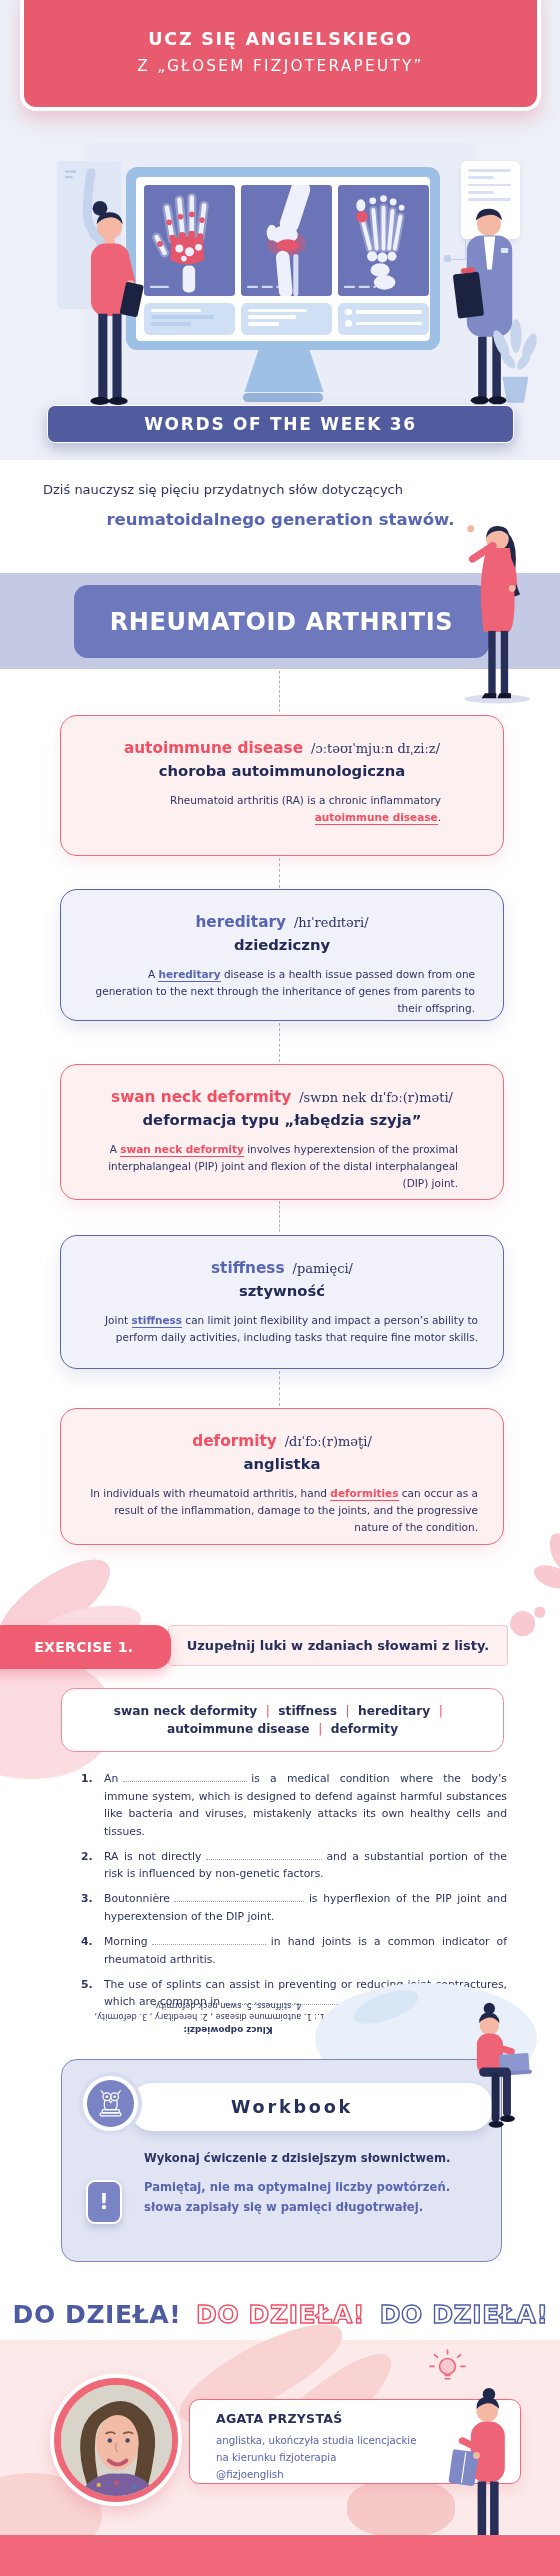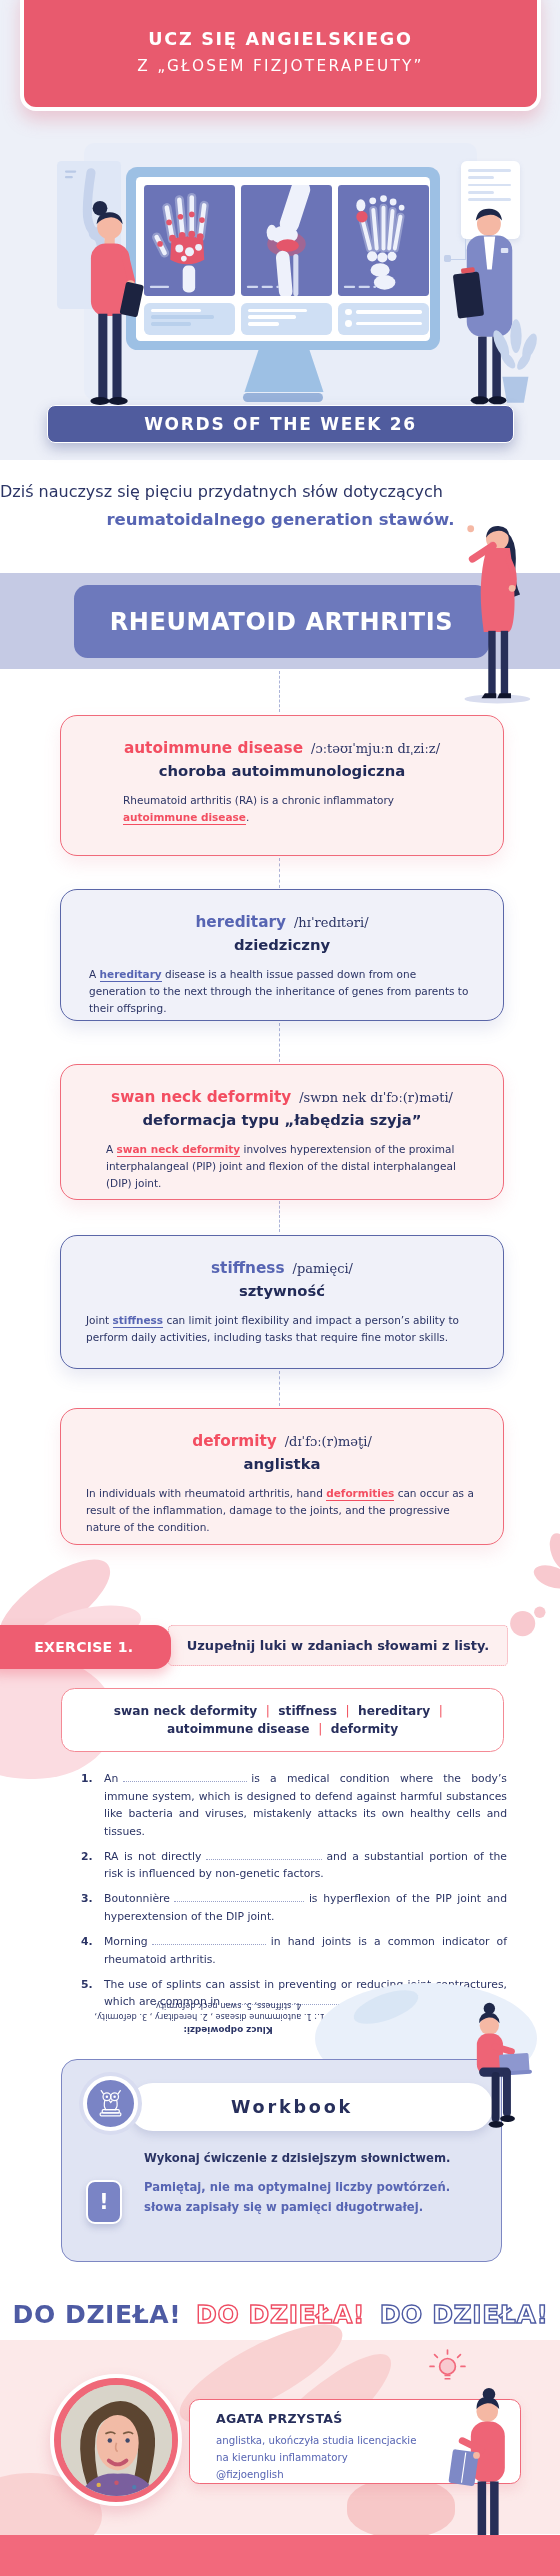--- a/index.html
+++ b/index.html
@@ -39,40 +39,40 @@
   .stand { left:244px; top:348px; width:80px; height:44px; }
   .stand-base { left:243px; top:393px; width:80px; height:9px; background:#98b2da; border-radius:4.5px; }
   .plant { left:484px; top:318px; width:60px; height:86px; }
 
   .week-banner { left:47px; top:405px; width:467px; height:38px; background:#505c9e; border:1.7px solid #ffffff;
                  border-radius:8px; box-shadow:0 5.7px 12.5px rgba(70,80,140,.35);
                  display:flex; align-items:center; justify-content:center; }
   .week-banner span { color:#fff; font-size:17px; font-weight:800; letter-spacing:1.7px; }
 
   
-  .intro1 { left:0; top:482px; width:446px; color:#2b3465; font-size:16px; }
+  .intro1 { left:0; top:482px; width:446px; text-align:center; color:#2b3465; font-size:13px; }
   .intro2 { left:0; top:510px; width:561px; text-align:center; color:#5765b3; font-size:16.5px; font-weight:bold; }
 
   .band { left:0; top:573px; width:561px; height:96px; background:#c5cae4; }
   .ra-box { left:74px; top:585px; width:415px; height:73px; background:#6d79bc; border-radius:13.6px;
             display:flex; align-items:center; justify-content:center; }
   .ra-box span { color:#fff; font-size:24px; font-weight:800; letter-spacing:0.6px; }
 
   .dash { left:279px; width:0; border-left:1.7px dashed #aab3d8; }
 
   
   .wcard { left:60px; width:444px; border-radius:17px; display:flex; flex-direction:column; align-items:center; padding-top:23px; }
   .wcard.pink { background:#fdf0f0; border:1.7px solid #f06a7a; box-shadow:0 8px 17px rgba(226,120,140,.14); }
   .wcard.blue { background:#f0f1f9; border:1.7px solid #5a66a8; box-shadow:0 8px 17px rgba(90,102,168,.14); }
   .term-row { display:flex; align-items:baseline; gap:8px; margin-bottom:4.5px; }
   .term { font-size:15.3px; font-weight:800; }
   .wcard.pink .term { color:#f34e61; } .wcard.blue .term { color:#5765b3; }
   .ipa { font-family:"DejaVu Serif","Liberation Serif",serif; font-size:13px; color:#2b3465;text-align:right; }
   .trans { font-size:14.8px; font-weight:bold; color:#222b58; margin-bottom:13.6px; }
-  .cbody { font-size:10.5px; line-height:1.62; color:#2b3465; text-align:left; }
+  .cbody { font-size:10.5px; line-height:1.62; color:#2b3465; text-align:right; }
   .cbody .lnk { font-weight:bold; border-bottom:1.1px solid currentColor; padding-bottom:0.6px; }
   .wcard.pink .lnk { color:#f34e61; } .wcard.blue .lnk { color:#5765b3; }
   .deco-leaf1 { left:-11.4px; top:1577px; width:131px; height:51px; background:#f9d0d6; border-radius:50%; transform:rotate(-35deg); }
   .deco-leaf2 { left:34px; top:1608px; width:108px; height:40px; background:#fbdce1; border-radius:50%; transform:rotate(-12deg); }
   .deco-flower { left:493px; top:1529px; width:97px; height:114px; }
   .deco-blob-l { left:-51px; top:1657px; width:165px; height:122px; background:#fbdce1; border-radius:48%; }
   .wb-blob { left:315px; top:1983px; width:222px; height:111px; background:#e9f0fa; border-radius:50%; }
   .wb-leaf { left:352px; top:1994px; width:68px; height:26px; background:#d9e6f5; border-radius:50%; transform:rotate(-20deg); }
 
   
@@ -325,21 +325,21 @@
       <ellipse cx="30" cy="46" rx="10" ry="26" transform="rotate(-24 30 46)"></ellipse>
       <ellipse cx="56" cy="32" rx="10" ry="30"></ellipse>
       <ellipse cx="80" cy="50" rx="10" ry="24" transform="rotate(22 80 50)"></ellipse>
       <ellipse cx="42" cy="74" rx="8" ry="18" transform="rotate(-38 42 74)"></ellipse>
       <ellipse cx="70" cy="76" rx="8" ry="18" transform="rotate(34 70 76)"></ellipse>
     </g>
     <polygon points="32,104 78,104 70,150 40,150" fill="#b0c6e6"></polygon>
   </svg>
 
   <div class="abs week-banner">
-    <span>WORDS OF THE WEEK 26</span>
+    <span>WORDS OF THE WEEK 36</span>
   </div>
 
   <div class="abs intro1">Dziś nauczysz się pięciu przydatnych słów dotyczących</div>
   <div class="abs intro2">reumatoidalnego generation stawów.</div>
 
   <div class="abs band"></div>
   <div class="abs ra-box">
     <span>RHEUMATOID ARTHRITIS</span>
   </div>
 
@@ -554,21 +554,21 @@
         <circle cx="34" cy="90" r="2" fill="#e0b14c"></circle>
           <circle cx="50" cy="88" r="2" fill="#c9566b"></circle>
           <circle cx="66" cy="92" r="2" fill="#4e7fb0"></circle>
       </svg>
     </div>
   </div>
 
   <div class="abs author-card">
     <div class="author-name">AGATA PRZYSTAŚ</div>
     <div class="author-line">anglistka, ukończyła studia licencjackie</div>
-    <div class="author-line">na kierunku inflammatory</div>
+    <div class="author-line">na kierunku fizjoterapia</div>
     <div class="author-line">@fizjoenglish</div>
   </div>
 
   <svg class="abs" style="left:431px; top:2384px;" width="108" height="170" viewBox="0 0 190 300">
     <circle cx="102" cy="18" r="11" fill="#1f2849"></circle>
     <circle cx="99" cy="48" r="19" fill="#f5b8a4"></circle>
     <path d="M80 44 Q80 22 100 23 Q119 24 120 44 Q110 33 99 34 Q88 36 80 44 Z" fill="#1f2849"></path>
     <rect x="70" y="66" width="60" height="108" rx="26" fill="#ee6476"></rect>
     <rect x="52" y="92" width="50" height="12" rx="6" fill="#ee6476" transform="rotate(26 52 92)"></rect>
     <g transform="rotate(8 60 150)">

